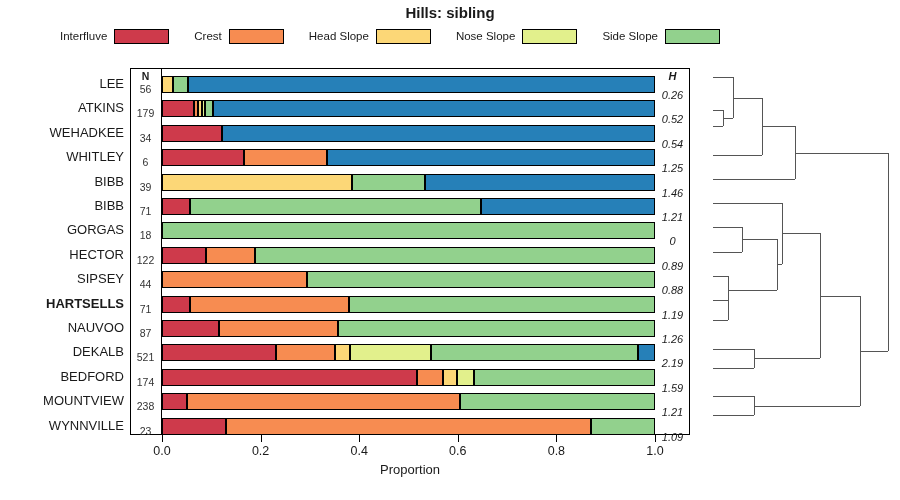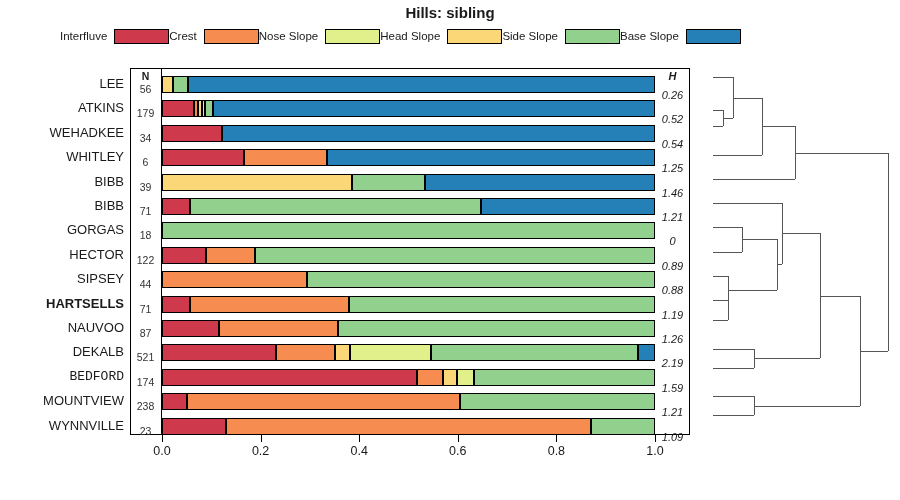--- a/index.html
+++ b/index.html
@@ -112,51 +112,47 @@
   <div class="legend" id="legend">
       <div class="legend-item">
         <span class="legend-label">Interfluve</span>
         <span class="legend-swatch" style="background: rgb(206, 58, 75);"></span>
       </div>
       <div class="legend-item">
         <span class="legend-label">Crest</span>
         <span class="legend-swatch" style="background: rgb(247, 140, 81);"></span>
       </div>
       <div class="legend-item">
+        <span class="legend-label">Head Slope</span>
+        <span class="legend-swatch" style="background: rgb(252, 215, 119);"></span>
+      </div>
+      <div class="legend-item">
         <span class="legend-label">Nose Slope</span>
         <span class="legend-swatch" style="background: rgb(226, 240, 140);"></span>
       </div>
       <div class="legend-item">
-        <span class="legend-label">Head Slope</span>
-        <span class="legend-swatch" style="background: rgb(252, 215, 119);"></span>
-      </div>
-      <div class="legend-item">
         <span class="legend-label">Side Slope</span>
         <span class="legend-swatch" style="background: rgb(146, 209, 141);"></span>
-      </div>
-      <div class="legend-item">
-        <span class="legend-label">Base Slope</span>
-        <span class="legend-swatch" style="background: rgb(38, 128, 184);"></span>
       </div>
     </div>
 
   <div class="row-labels" id="row-labels">
       <div class="row-label" style="top: 9px;">LEE</div>
       <div class="row-label" style="top: 33.4px;">ATKINS</div>
       <div class="row-label" style="top: 57.8px;">WEHADKEE</div>
       <div class="row-label" style="top: 82.2px;">WHITLEY</div>
       <div class="row-label" style="top: 106.6px;">BIBB</div>
       <div class="row-label" style="top: 131px;">BIBB</div>
       <div class="row-label" style="top: 155.4px;">GORGAS</div>
       <div class="row-label" style="top: 179.8px;">HECTOR</div>
       <div class="row-label" style="top: 204.2px;">SIPSEY</div>
       <div class="row-label bold" style="top: 228.6px;">HARTSELLS</div>
       <div class="row-label" style="top: 253px; margin-left: 40px;">NAUVOO</div>
       <div class="row-label" style="top: 277.4px;">DEKALB</div>
-      <div class="row-label" style="top: 301.8px; font-family: Liberation Mono, monospace;">BEDFORD</div>
+      <div class="row-label" style="top: 301.8px;">BEDFORD</div>
       <div class="row-label" style="top: 326.2px;">MOUNTVIEW</div>
       <div class="row-label" style="top: 350.6px;">WYNNVILLE</div>
     </div>
 
   <div class="plot-frame"></div>
 
   <div class="ncol" id="ncol">
     <div class="n-divider"></div>
   <div class="n-head" style="top: 2px;">N</div>
       <div class="n-val" style="top: 15px;">56</div>
@@ -286,20 +282,21 @@
       <div class="tickmark" style="left: 525px;"></div>
     </div>
   <div class="ticklabels" id="ticklabels">
       <div class="ticklabel" style="left: 32px;">0.0</div>
       <div class="ticklabel" style="left: 130.6px;">0.2</div>
       <div class="ticklabel" style="left: 229.2px;">0.4</div>
       <div class="ticklabel" style="left: 327.8px;">0.6</div>
       <div class="ticklabel" style="left: 426.4px;">0.8</div>
       <div class="ticklabel" style="left: 525px;">1.0</div>
     </div>
+  <div class="xlabel">Proportion</div>
 
   <div class="dendro">
     <svg width="205" height="367" viewBox="0 0 205 367">
       <g fill="none" stroke="#555" stroke-width="1" shape-rendering="crispEdges">
 
         <path d="M 23 9 L 43 9"></path>
         <path d="M 23 42 L 33 42"></path>
         <path d="M 23 58 L 33 58"></path>
         <path d="M 33 42 L 33 58"></path>
         <path d="M 33 50 L 43 50"></path>

